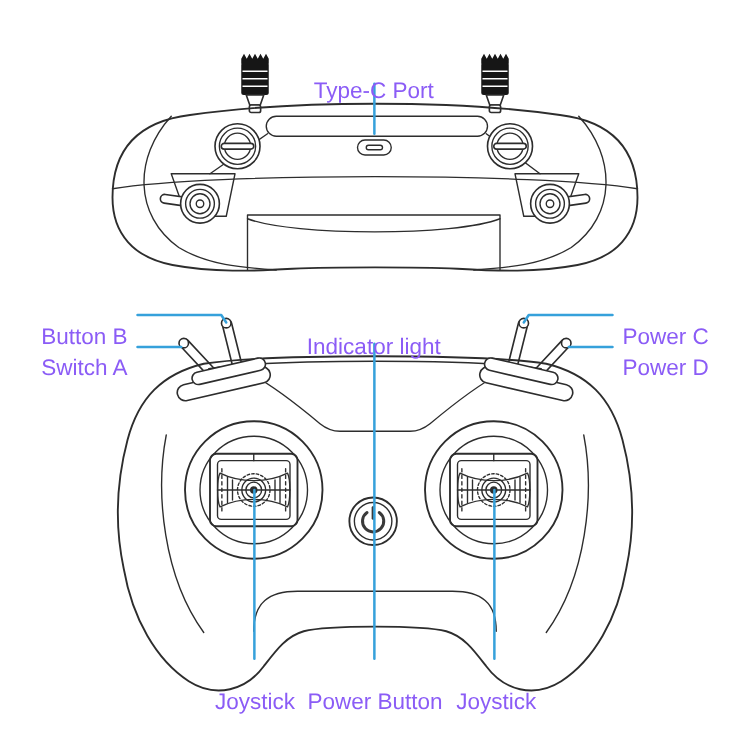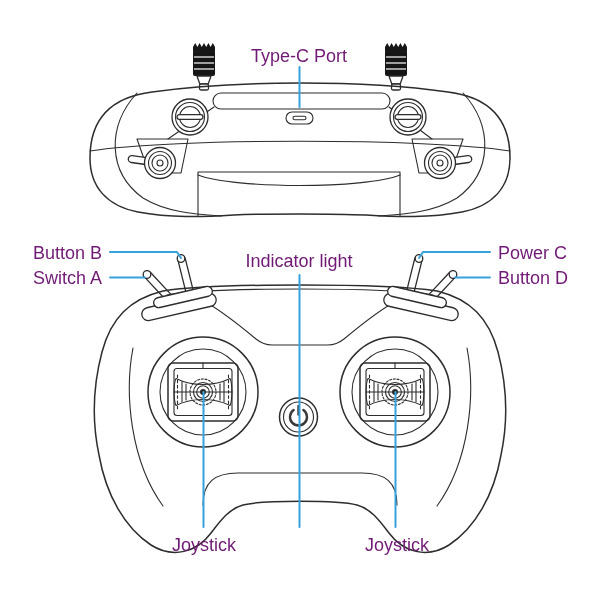--- a/index.html
+++ b/index.html
@@ -18,22 +18,23 @@
   .fill-dark{fill:#161616;stroke:none;}
   .groove{stroke:#ffffff;stroke-width:1.2;}
   .leader{fill:none;stroke:#36a1db;stroke-width:2;stroke-linecap:round;stroke-linejoin:round;}
   .pwr{fill:none;stroke:#3a3a3a;stroke-width:2.4;stroke-linecap:round;}
   .dot{fill:#2d2d2d;stroke:none;}
   
   .lbl{
     position:absolute;
     font-size:18px;
     line-height:20px;
-    color:#701a75;
+    color:#8b5cf6;
     white-space:nowrap;
+    margin-top:16px;
   }
   .lbl.center{transform:translateX(-50%);}
   .lbl.right{transform:translateX(-100%);}
 </style>
 </head>
 <body>
 
 <div class="canvas">
 
   <svg width="600" height="600" viewBox="0 0 600 600">
@@ -216,17 +217,18 @@
       <line class="leader" x1="203.5" y1="392" x2="203.5" y2="527"></line>
       <line class="leader" x1="395.5" y1="392" x2="395.5" y2="527"></line>
     </g>
   </svg>
 
   <div class="lbl center" style="left:299px;top:46px;">Type-C Port</div>
   <div class="lbl right" style="left:102px;top:243px;">Button B</div>
   <div class="lbl right" style="left:102px;top:268px;text-align:center;">Switch A</div>
   <div class="lbl center" style="left:299px;top:251px;">Indicator light</div>
   <div class="lbl" style="left:498px;top:243px;">Power C</div>
-  <div class="lbl" style="left:498px;top:268px;">Button D</div>
+  <div class="lbl" style="left:498px;top:268px;">Power D</div>
   <div class="lbl center" style="left:204px;top:535px;">Joystick</div>
+  <div class="lbl center" style="left:300px;top:535px;">Power Button</div>
   <div class="lbl center" style="left:397px;top:535px;">Joystick</div>
 
 </div>
 
 </body></html>

